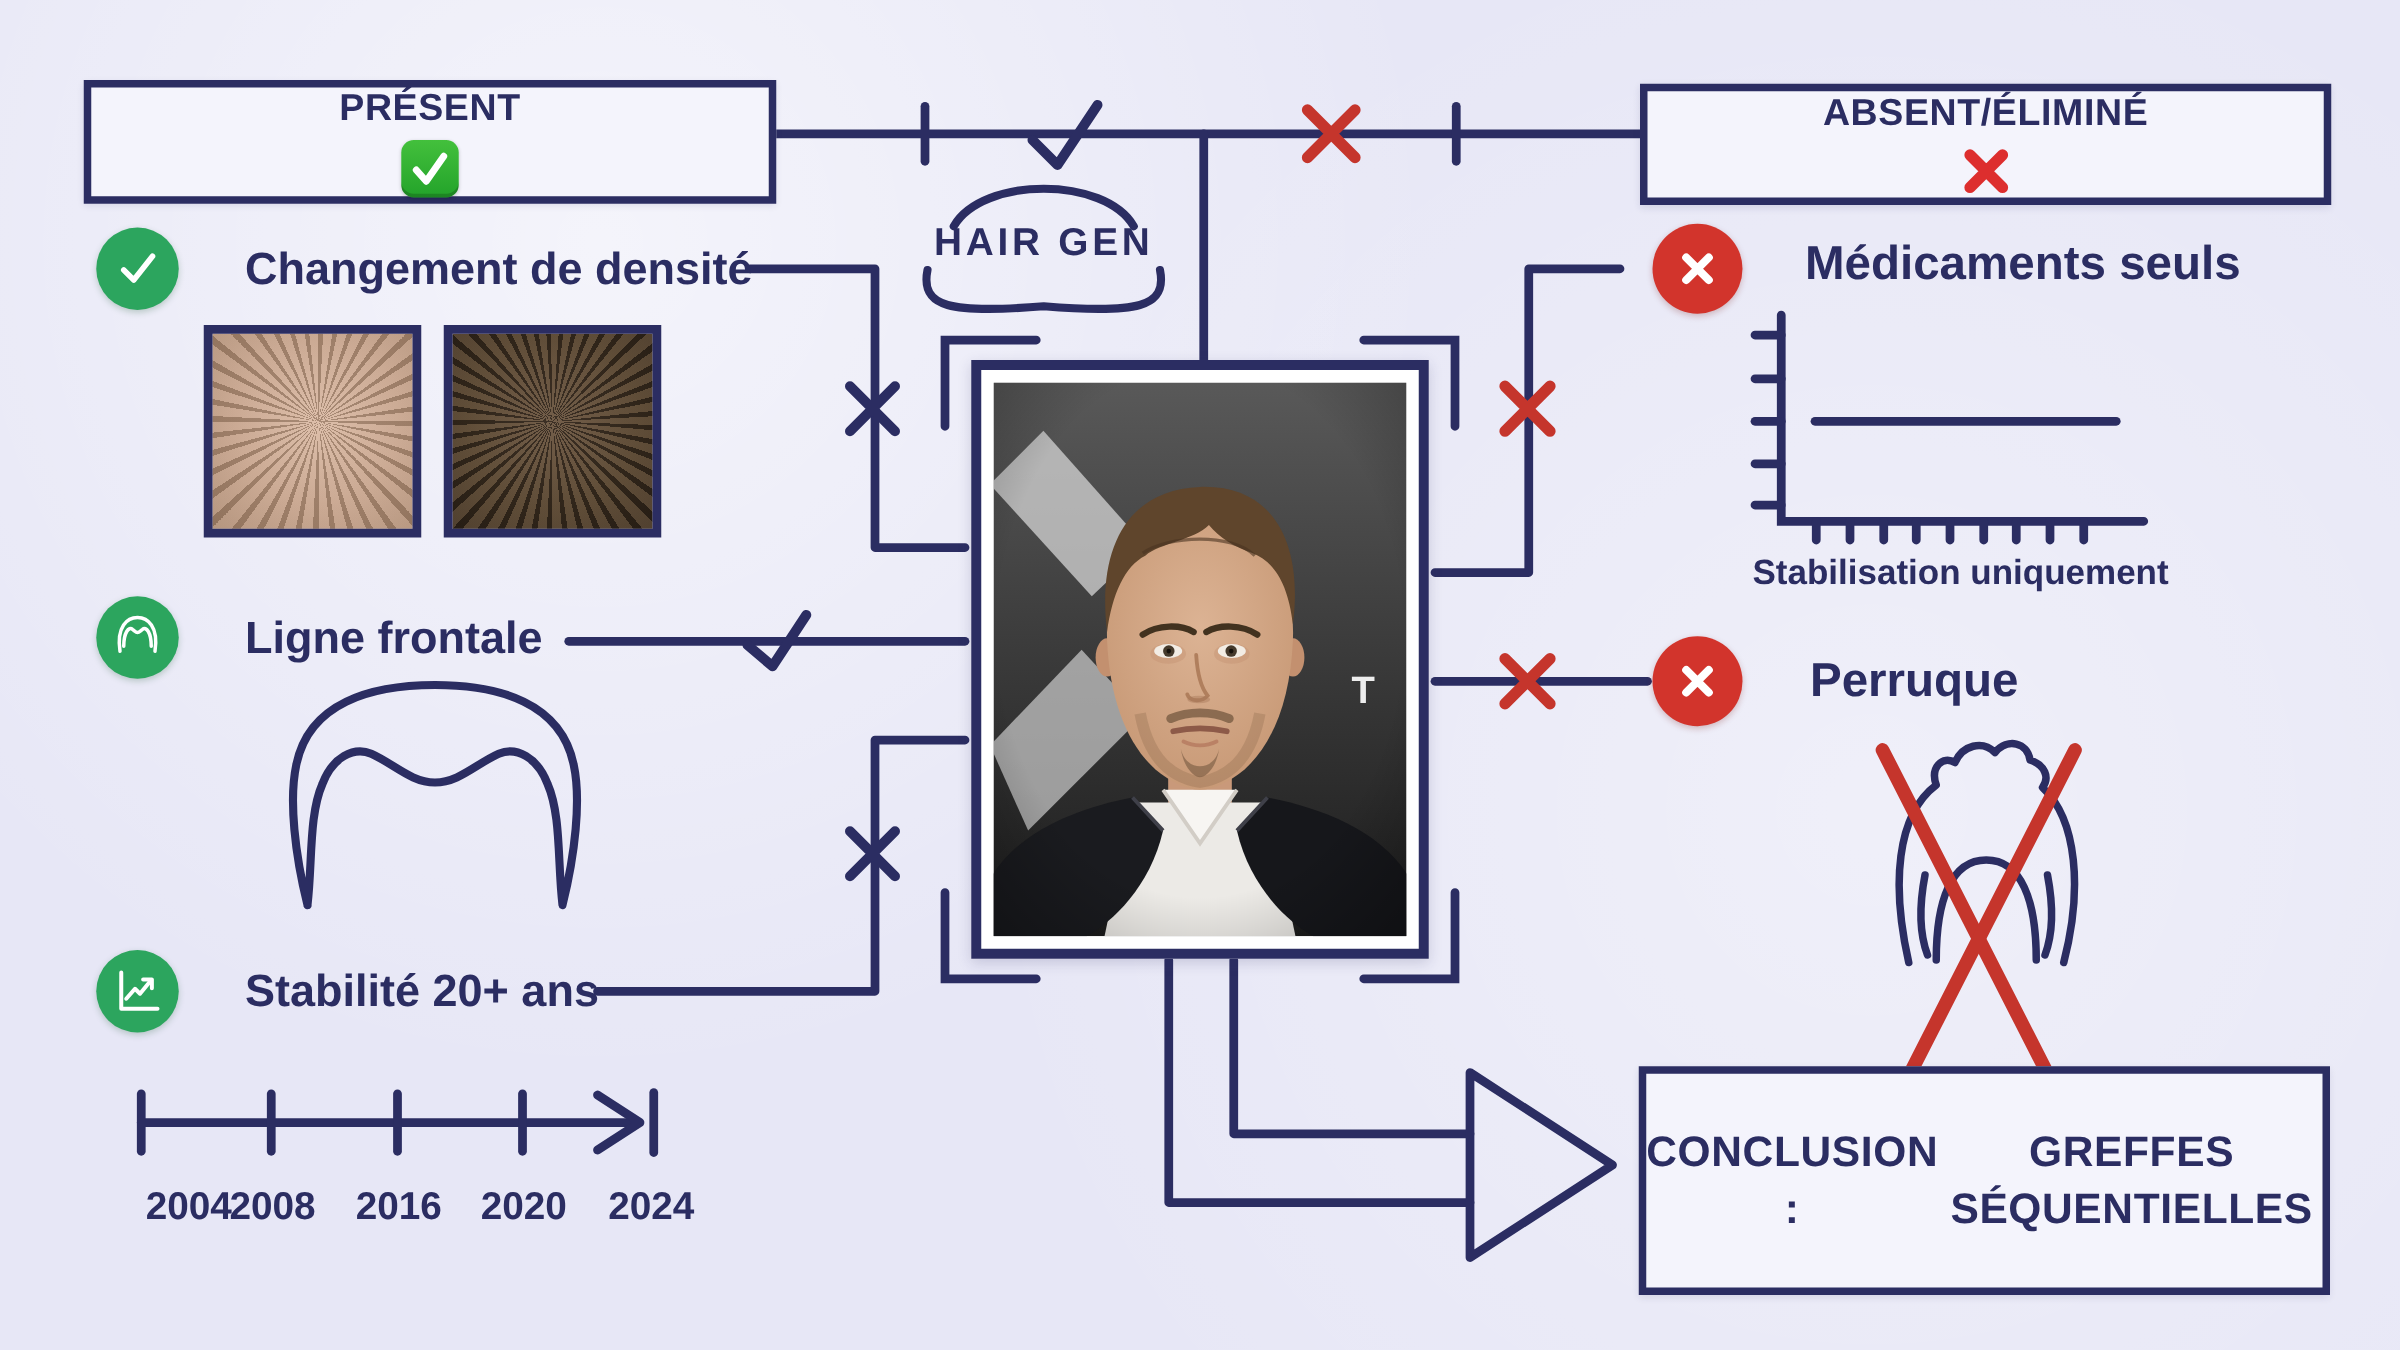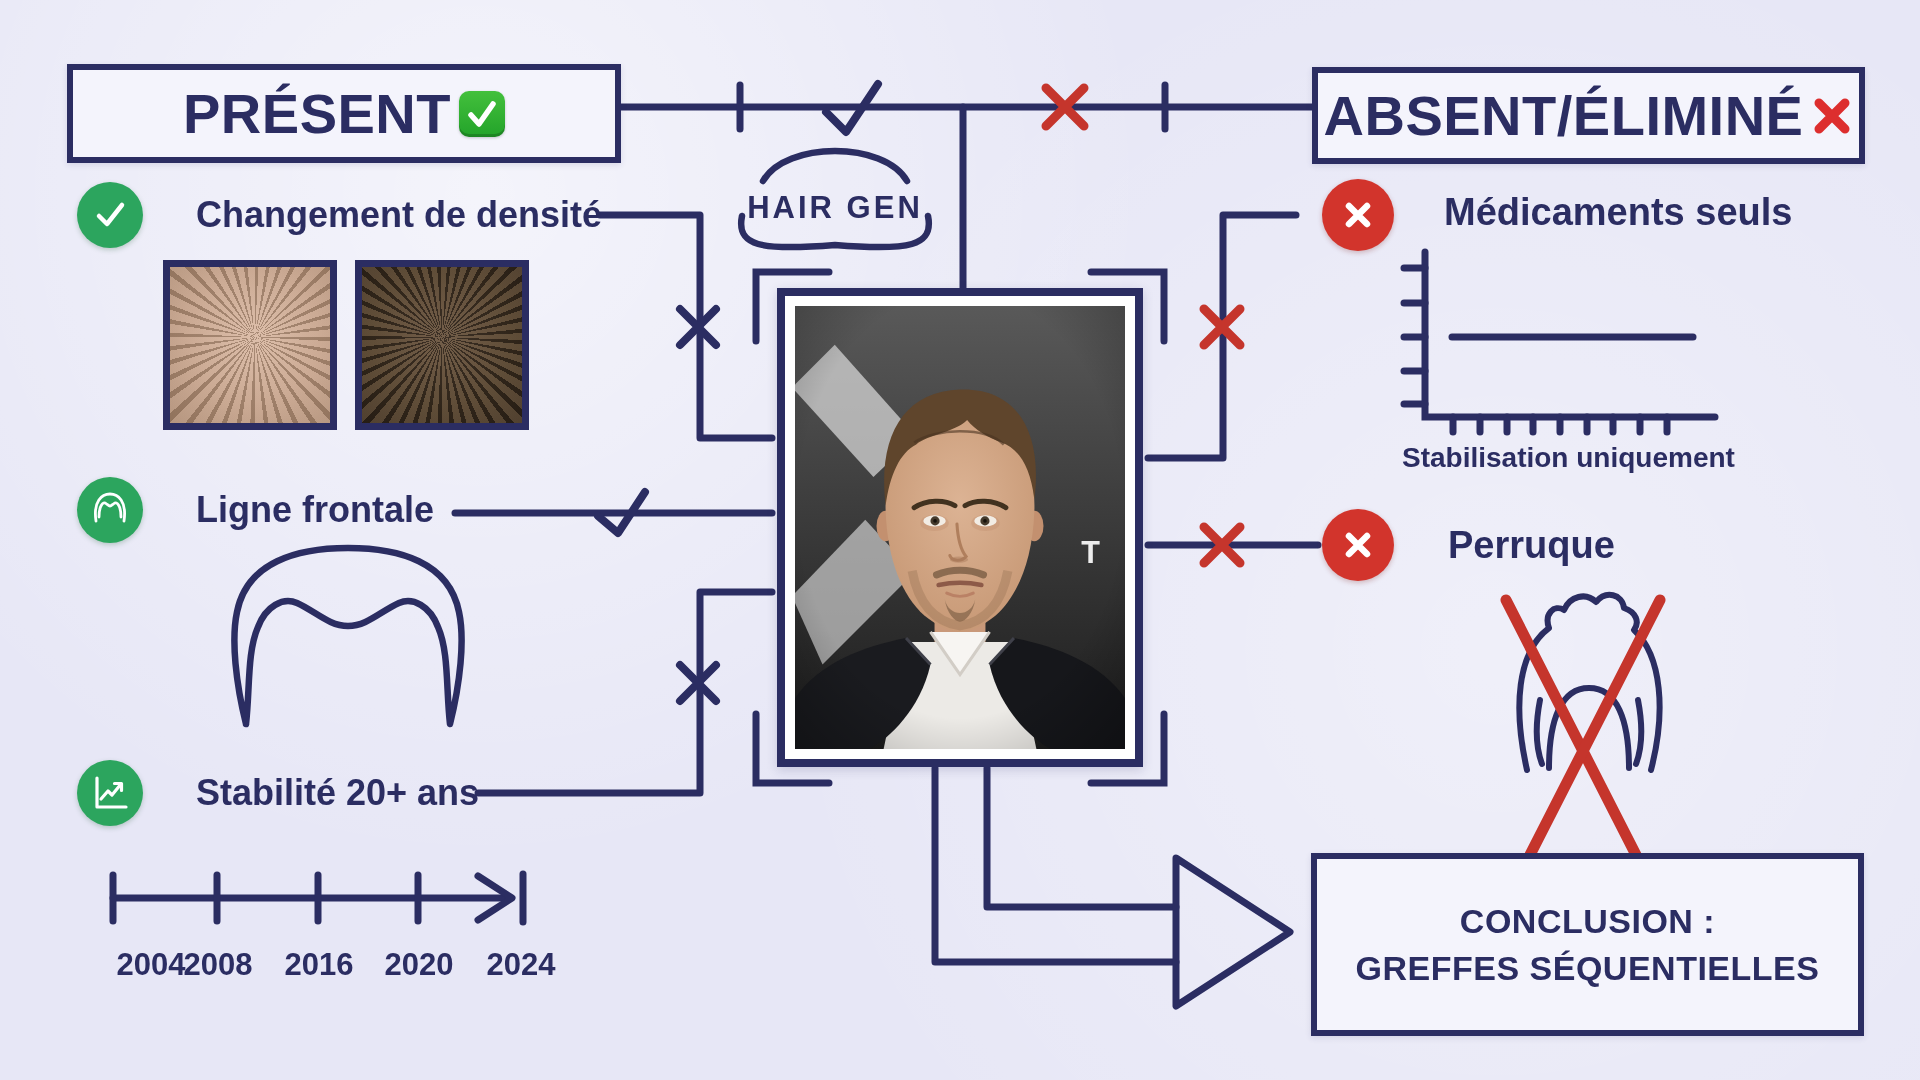--- a/index.html
+++ b/index.html
@@ -10,25 +10,26 @@
                      radial-gradient(circle at 78% 60%, rgba(255,255,255,.35), rgba(255,255,255,0) 45%);
     font-family:"Liberation Sans", sans-serif;color:#2b2d62;
   }
   svg{display:block}
   .overlay{position:absolute;left:0;top:0;z-index:1}
   .node{position:absolute;z-index:2}
 
   .hbox{
     position:absolute;z-index:2;background:#f4f4fc;border:6px solid #2b2d62;
     display:flex;align-items:center;justify-content:center;gap:8px;
-    font-weight:800;font-size:56px;letter-spacing:.5px;color:#2b2d62;
+    font-weight:800;font-size:30px;letter-spacing:.5px;color:#2b2d62;
     box-shadow:0 2px 6px rgba(43,45,98,.12);
+    flex-direction:column;
   }
   .concl{
-    flex-direction:column;gap:2px;font-size:34px;line-height:1.32;text-align:center;font-weight:800;
+    flex-direction:row;gap:2px;font-size:34px;line-height:1.32;text-align:center;font-weight:800;
   }
   .lbl{
     position:absolute;z-index:2;transform:translateY(-50%);
     font-weight:700;font-size:36px;color:#2b2d62;white-space:nowrap;margin-left:36px;
   }
   .caption{
     position:absolute;z-index:2;font-size:28px;font-weight:600;color:#2b2d62;white-space:nowrap;
   }
   .gicon{
     position:absolute;z-index:2;width:66px;height:66px;border-radius:50%;
@@ -62,21 +63,21 @@
     position:absolute;z-index:2;left:777px;top:288px;width:366px;height:479px;
     box-sizing:border-box;border:8px solid #2b2d62;background:#ffffff;padding:10px;
     box-shadow:0 3px 10px rgba(43,45,98,.18);
   }
   .photo-card svg{width:100%;height:100%}
   .year{
     position:absolute;z-index:2;top:947px;transform:translateX(-50%);
     font-size:31px;font-weight:700;color:#2b2d62;
   }
   .hairgen-text{
-    position:absolute;z-index:2;left:835px;top:190px;transform:translateX(-50%);
+    position:absolute;z-index:2;left:835px;top:176px;transform:translateX(-50%);
     font-size:31px;font-weight:700;letter-spacing:3px;color:#2b2d62;white-space:nowrap;
   }
 </style>
 </head>
 <body>
 
 <div class="canvas">
 
   <svg class="overlay" width="1920" height="1080" viewBox="0 0 1920 1080">
 

